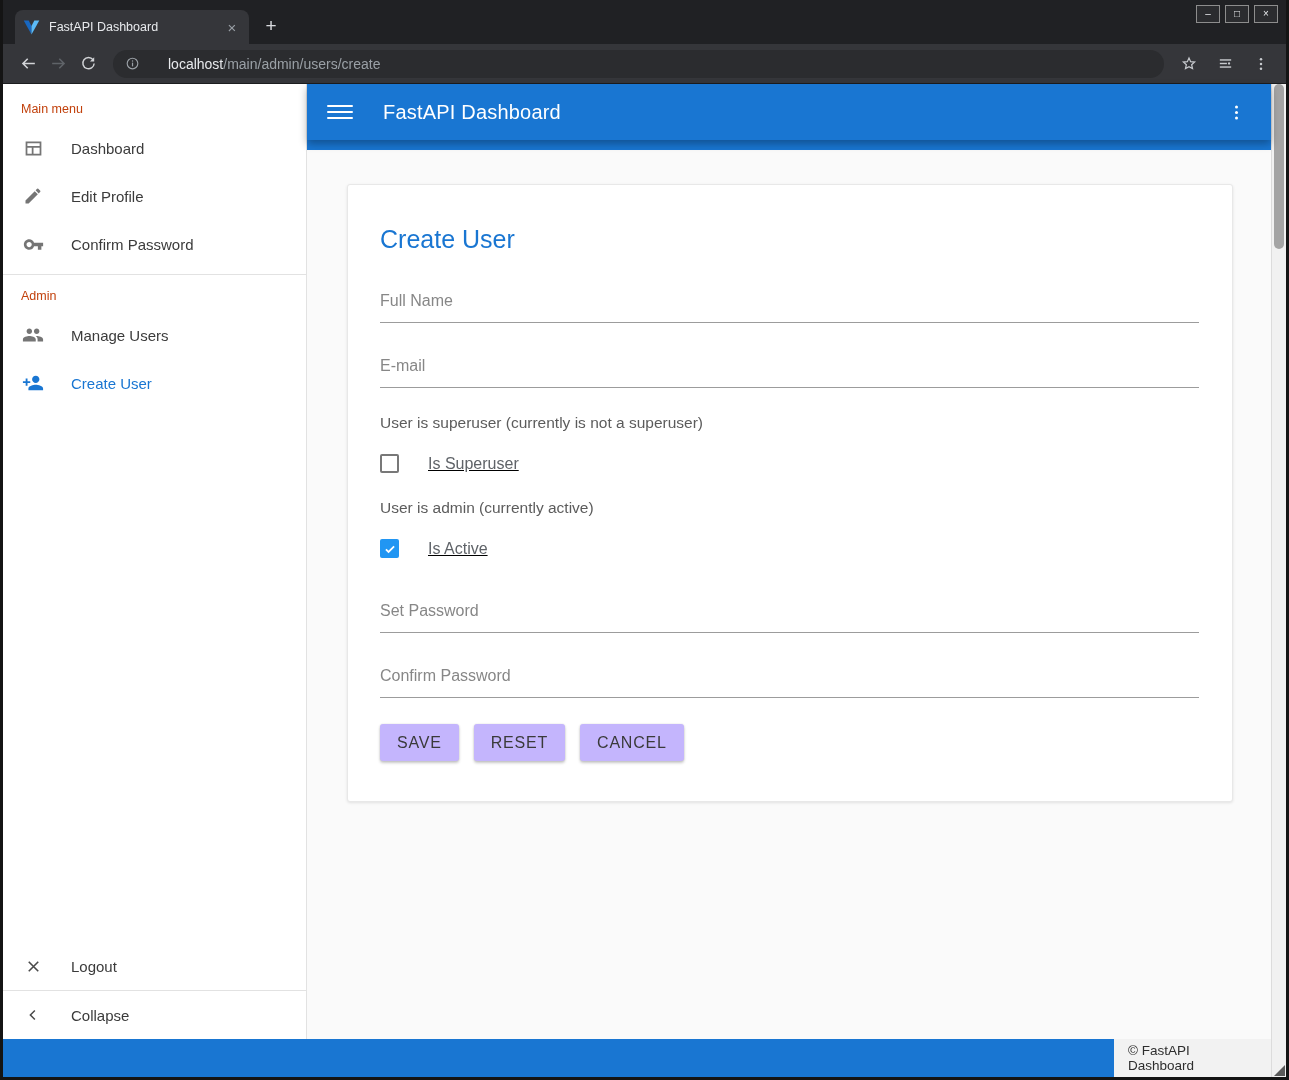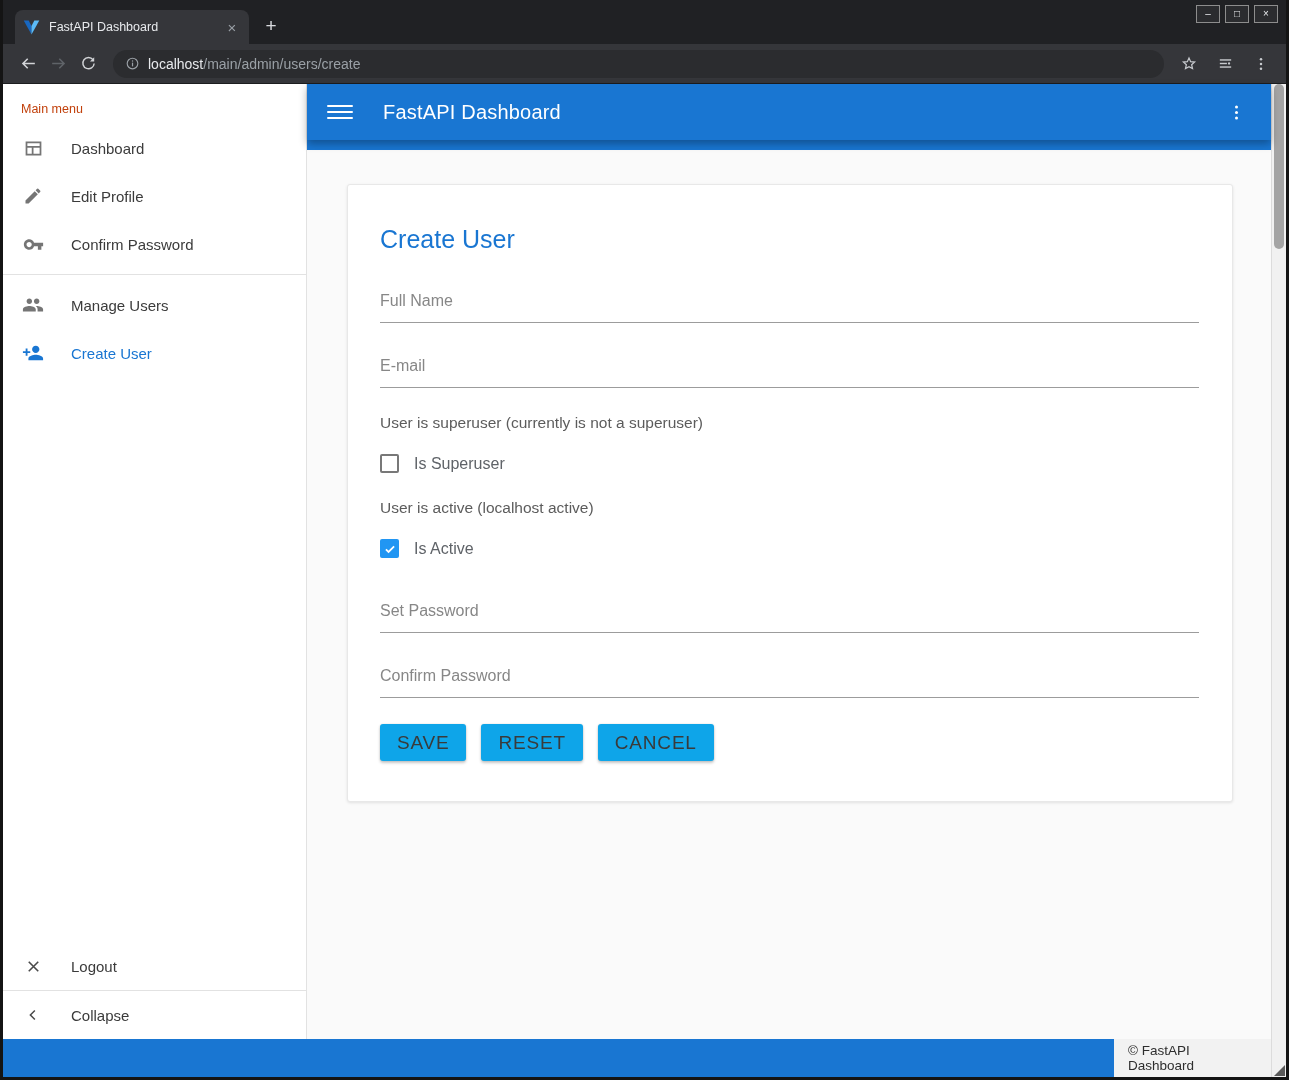--- a/index.html
+++ b/index.html
@@ -21,21 +21,21 @@
                 color:#dadce0; font-size:19px; border-radius:50%; cursor:pointer; }
   .win-controls { position:absolute; top:5px; right:8px; display:flex; gap:5px; }
   .win-btn { width:24px; height:18px; border:1px solid #8d8d8d; background:#2b2c2f; color:#e8eaed;
              font-size:10px; line-height:1; display:flex; align-items:center; justify-content:center; cursor:pointer; }
 
   .navbar { height:40px; background:#35363a; display:flex; align-items:center; padding:0 10px; flex-shrink:0;
             border-bottom:1px solid #1c1d1f; }
   .nav-btn { width:30px; height:30px; display:flex; align-items:center; justify-content:center; border-radius:50%;
              cursor:pointer; flex-shrink:0; }
   .urlbar { flex:1; height:28px; margin:0 10px; background:#2b2c2f; border-radius:14px;
-            display:flex; align-items:center; padding:0 12px; min-width:0; cursor:text; }
+            display:flex; align-items:center; padding:0 12px; min-width:0; cursor:text;gap:20px; }
   .url-text { font-size:14px; margin-left:8px; white-space:nowrap; overflow:hidden; }
   .url-host { color:#e8eaed; }
   .url-path { color:#9aa0a6; }
   .nav-right { display:flex; align-items:center; gap:6px; }
 
   
   .browser-content { flex:1; display:flex; min-height:0; }
   .page { flex:1; display:flex; flex-direction:column; min-width:0; }
   .page-main { flex:1; display:flex; min-height:0; }
 
@@ -63,29 +63,29 @@
   .card-title { font-size:25px; font-weight:400; color:#1976d2; margin-bottom:38px; }
 
   .text-field { border-bottom:1px solid #9c9c9c; padding-bottom:12px; margin-top:34px; }
   .text-field.first { margin-top:32px; }
   .text-field.gap-lg { margin-top:44px; }
   .text-field input { border:none; outline:none; width:100%; font-size:16px; color:#333; background:transparent;
                       font-family:inherit; }
   .text-field input::placeholder { color:#878787; opacity:1; }
 
   .hint { margin-top:26px; font-size:15.5px; color:#5c5c5c; }
-  .cb-row { margin-top:22px; display:flex; align-items:center; gap:15px; cursor:pointer; }
+  .cb-row { margin-top:22px; display:flex; align-items:center; gap:29px; cursor:pointer;text-decoration:underline; }
   .cb { width:19px; height:19px; border:2px solid #787878; border-radius:2px; background:#fff; flex-shrink:0;
         display:flex; align-items:center; justify-content:center; }
   .cb.checked { border:none; background:#2196f3; }
   .cb-label { font-size:16px; color:#5f6368; }
 
   .btn-row { margin-top:26px; display:flex; gap:15px; }
-  .btn { height:37px; padding:0 17px; background:#0ea5e9; border:none; border-radius:3px; cursor:pointer;
-         font-family:inherit; font-size:19px; font-weight:500; letter-spacing:.8px; color:#3a3a3a;
+  .btn { height:37px; padding:0 17px; background:#c4b5fd; border:none; border-radius:3px; cursor:pointer;
+         font-family:inherit; font-size:16px; font-weight:500; letter-spacing:.8px; color:#3a3a3a;
          box-shadow:0 2px 3px rgba(0,0,0,.22), 0 0 2px rgba(0,0,0,.12);text-align:center; }
 
   .footer { height:38px; background:#1976d2; display:flex; justify-content:flex-end; flex-shrink:0; }
   .footer-card { width:157px; background:#f2f2f2; display:flex; align-items:center; justify-content:flex-end;
                  padding:0 14px; font-size:13.5px; color:#2e2e2e; }
 
   
   .scrollbar { width:15px; background:#f1f1f1; border-left:1px solid #dcdcdc; position:relative; flex-shrink:0; }
   .scroll-thumb { position:absolute; top:0; left:2px; right:2px; height:165px; background:#a4a4a4; border-radius:6px; }
   .corner-grip { position:absolute; bottom:1px; right:1px; width:0; height:0;
@@ -195,20 +195,21 @@
           <div class="side-item">
             <span class="icn">
               <svg width="21" height="21" viewBox="0 0 24 24">
                   <path fill="#757575" d="M12.65 10A5.99 5.99 0 0 0 7 6c-3.31 0-6 2.69-6 6s2.69 6 6 6a5.99 5.99 0 0 0 5.65-4H17v4h4v-4h2v-4H12.65zM7 15c-1.66 0-3-1.34-3-3s1.34-3 3-3 3 1.34 3 3-1.34 3-3 3z"></path>
                 </svg>
             </span>
             <span>Confirm Password</span>
           </div>
 
           <div class="divider"></div>
+          <div class="side-label" style="padding-top:8px;">Admin</div>
 
           <div class="side-item">
             <span class="icn">
               <svg width="22" height="22" viewBox="0 0 24 24">
                   <path fill="#757575" d="M16 11c1.66 0 2.99-1.34 2.99-3S17.66 5 16 5s-3 1.34-3 3 1.34 3 3 3zm-8 0c1.66 0 2.99-1.34 2.99-3S9.66 5 8 5 5 6.34 5 8s1.34 3 3 3zm0 2c-2.33 0-7 1.17-7 3.5V19h14v-2.5C15 14.17 10.33 13 8 13zm8 0c-.29 0-.62.02-.97.05 1.16.84 1.97 1.97 1.97 3.45V19h6v-2.5c0-2.33-4.67-3.5-7-3.5z"></path>
                 </svg>
             </span>
             <span>Manage Users</span>
           </div>
 
@@ -271,21 +272,21 @@
               <div class="text-field">
                 <input type="text" placeholder="E-mail" style="">
               </div>
 
               <div class="hint">User is superuser (currently is not a superuser)</div>
               <div class="cb-row">
                 <span class="cb"></span>
                 <span class="cb-label">Is Superuser</span>
               </div>
 
-              <div class="hint">User is active (localhost active)</div>
+              <div class="hint">User is admin (currently active)</div>
               <div class="cb-row">
                 <span class="cb checked">
                   <svg width="14" height="14" viewBox="0 0 24 24">
                       <path d="M5 12.5l4.5 4.5L19 7.5" stroke="#fff" stroke-width="3" fill="none"></path>
                     </svg>
                 </span>
                 <span class="cb-label">Is Active</span>
               </div>
 
               <div class="text-field gap-lg">

